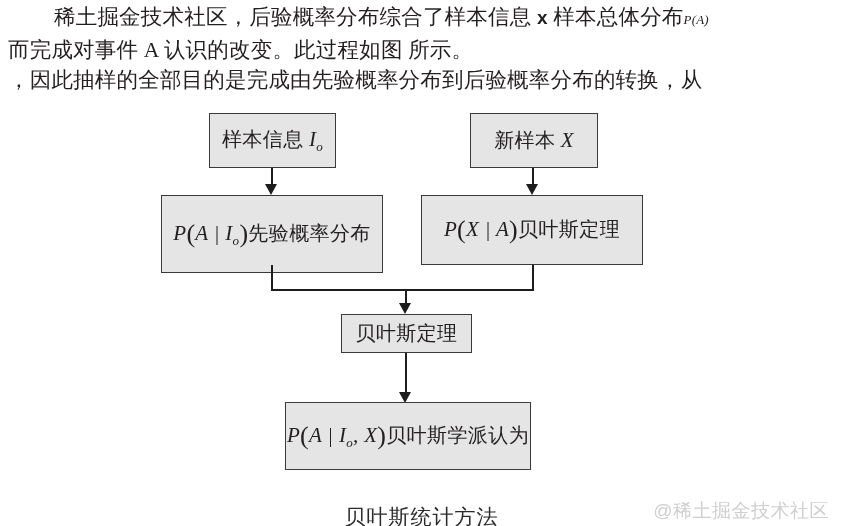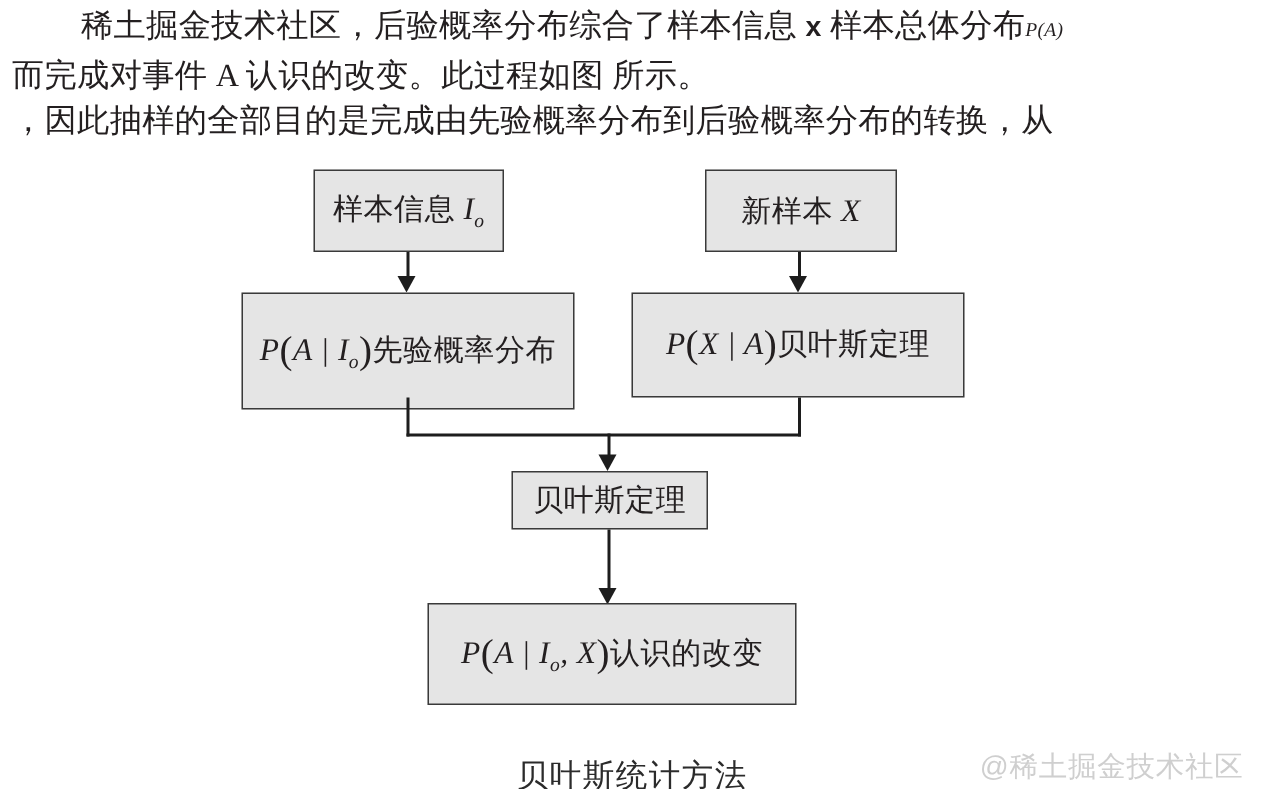--- a/index.html
+++ b/index.html
@@ -188,18 +188,18 @@
   <div class="arrow-head" style="left:399px; top:303px;"></div>
 
   <div class="node" id="node-bayes-theorem">
     <span class="label cn node-text-md">贝叶斯定理</span>
   </div>
 
   <div class="ln vline" style="left:405px; top:353px; height:42px;"></div>
   <div class="arrow-head" style="left:399px; top:392px;"></div>
 
   <div class="node" id="node-posterior">
-    <span class="label"><span class="f"><span>P</span><span class="paren">(</span><span>A | I</span><sub>o</sub><span>, X</span><span class="paren">)</span></span><span class="cn">认识的改变</span></span>
+    <span class="label"><span class="f"><span>P</span><span class="paren">(</span><span>A | I</span><sub>o</sub><span>, X</span><span class="paren">)</span></span><span class="cn">贝叶斯学派认为</span></span>
   </div>
 </div>
 
 <div id="figure-caption">贝叶斯统计方法</div>
 <div id="watermark">@稀土掘金技术社区</div>
 
 </body></html>

